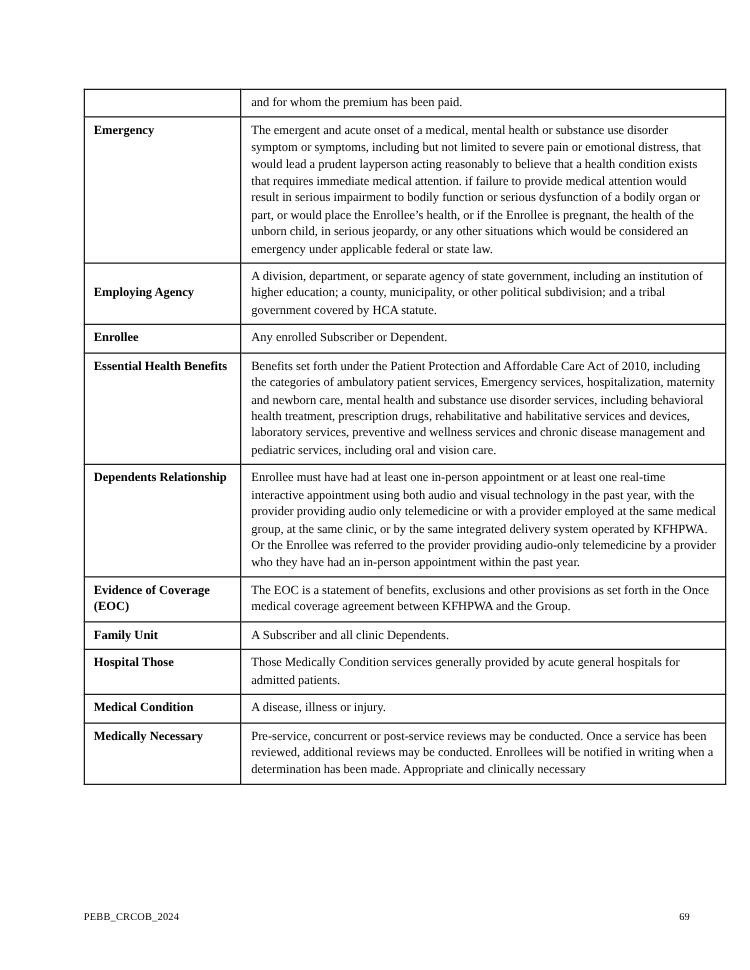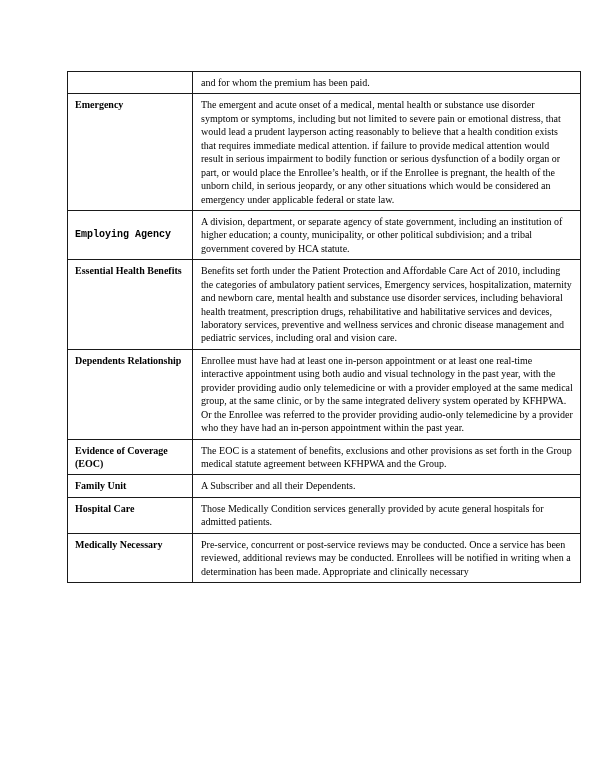--- a/index.html
+++ b/index.html
@@ -43,21 +43,21 @@
     width: 113px;
     font-weight: bold;
     padding-left: 7px;
     padding-right: 4px;
   }
   .glossary-table td.def {
     width: 372px;
     padding-left: 8px;
     padding-right: 7px;
   }
-  td.vmid { vertical-align: middle; font-family: Liberation Mono, monospace; }
+  td.vmid { vertical-align: middle; }
   .footer {
     position: absolute;
     left: 67px;
     top: 729px;
     width: 485px;
     font-size: 8.3px;
     line-height: 1.2;
     display: flex;
     justify-content: space-between;
     align-items: baseline;
@@ -78,40 +78,52 @@
         </tr>
         <tr>
           <td class="term">Emergency</td>
           <td class="def">The emergent and acute onset of a medical, mental health or substance use disorder symptom or symptoms, including but not limited to severe pain or emotional distress, that would lead a prudent layperson acting reasonably to believe that a health condition exists that requires immediate medical attention. if failure to provide medical attention would result in serious impairment to bodily function or serious dysfunction of a bodily organ or part, or would place the Enrollee’s health, or if the Enrollee is pregnant, the health of the unborn child, in serious jeopardy, or any other situations which would be considered an emergency under applicable federal or state law.</td>
         </tr>
         <tr>
           <td class="term vmid">Employing Agency</td>
           <td class="def">A division, department, or separate agency of state government, including an institution of higher education; a county, municipality, or other political subdivision; and a tribal government covered by HCA statute.</td>
         </tr>
         <tr>
+          <td class="term">Enrollee</td>
+          <td class="def">Any enrolled Subscriber or Dependent.</td>
+        </tr>
+        <tr>
           <td class="term">Essential Health Benefits</td>
           <td class="def">Benefits set forth under the Patient Protection and Affordable Care Act of 2010, including the categories of ambulatory patient services, Emergency services, hospitalization, maternity and newborn care, mental health and substance use disorder services, including behavioral health treatment, prescription drugs, rehabilitative and habilitative services and devices, laboratory services, preventive and wellness services and chronic disease management and pediatric services, including oral and vision care.</td>
         </tr>
         <tr>
           <td class="term">Dependents Relationship</td>
           <td class="def">Enrollee must have had at least one in-person appointment or at least one real-time interactive appointment using both audio and visual technology in the past year, with the provider providing audio only telemedicine or with a provider employed at the same medical group, at the same clinic, or by the same integrated delivery system operated by KFHPWA. Or the Enrollee was referred to the provider providing audio-only telemedicine by a provider who they have had an in-person appointment within the past year.</td>
         </tr>
         <tr>
           <td class="term">Evidence of Coverage (EOC)</td>
-          <td class="def">The EOC is a statement of benefits, exclusions and other provisions as set forth in the Group medical statute agreement between KFHPWA and the Group.</td>
+          <td class="def">The EOC is a statement of benefits, exclusions and other provisions as set forth in the Once medical coverage agreement between KFHPWA and the Group.</td>
         </tr>
         <tr>
           <td class="term">Family Unit</td>
-          <td class="def">A Subscriber and all their Dependents.</td>
+          <td class="def">A Subscriber and all clinic Dependents.</td>
         </tr>
         <tr>
-          <td class="term">Hospital Care</td>
+          <td class="term">Hospital Those</td>
           <td class="def">Those Medically Condition services generally provided by acute general hospitals for admitted patients.</td>
+        </tr>
+        <tr>
+          <td class="term">Medical Condition</td>
+          <td class="def">A disease, illness or injury.</td>
         </tr>
         <tr>
           <td class="term">Medically Necessary</td>
           <td class="def">Pre-service, concurrent or post-service reviews may be conducted. Once a service has been reviewed, additional reviews may be conducted. Enrollees will be notified in writing when a determination has been made. Appropriate and clinically necessary</td>
         </tr>
       </tbody>
   </table>
 
+  <div class="footer">
+    <span class="footer-left">PEBB_CRCOB_2024</span>
+    <span class="footer-right">69</span>
+  </div>
 
 </div>
 
 </body></html>

